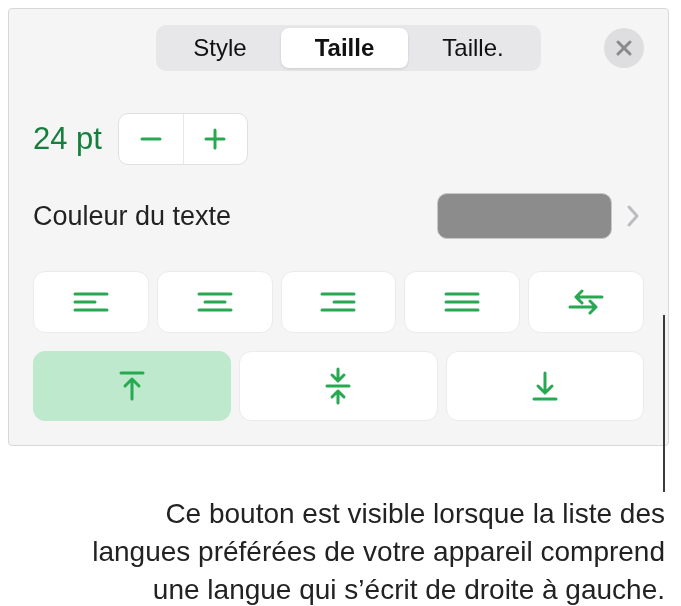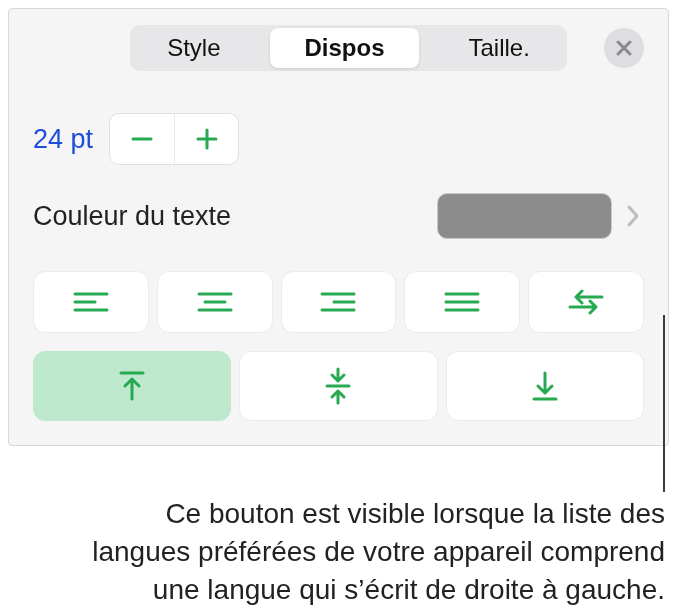--- a/index.html
+++ b/index.html
@@ -25,21 +25,20 @@
     margin-bottom: 28px;
   }
   .tabs {
     display: inline-flex;
     background: #e7e6e8;
     border-radius: 10px;
     padding: 3px;
     margin: 0 auto;
     position: relative;
     left: 10px;
-    gap: 16px;
   }
   .tab {
     font-size: 24px;
     color: #111;
     padding: 6px 34px;
     border-radius: 8px;
     cursor: pointer;
   }
   .tab.active {
     background: #fff;
@@ -64,22 +63,22 @@
   .label {
     font-size: 27px;
     color: #222;
   }
   .size-ctrl {
     display: flex;
     align-items: center;
     gap: 16px;
   }
   .size-val {
-    font-size: 27px;
-    color: #1d4ed8;
+    font-size: 31px;
+    color: #15803d;
   }
   .stepper {
     display: inline-flex;
     background: #fff;
     border: 1.5px solid #e0dfe1;
     border-radius: 10px;
     overflow: hidden;
   }
   .stepper .btn {
     width: 64px; height: 50px;
@@ -158,21 +157,21 @@
 </style>
 </head>
 <body>
 
 <div class="panel">
 
   <div class="tabs-row">
     <span style="width:40px"></span>
     <div class="tabs">
       <div class="tab">Style</div>
-      <div class="tab active">Dispos</div>
+      <div class="tab active">Taille</div>
       <div class="tab">Taille.</div>
     </div>
     <div class="close-btn">
       <svg width="18" height="18" viewBox="0 0 18 18">
         <path d="M3 3 L15 15 M15 3 L3 15" stroke="#8a898c" stroke-width="3" stroke-linecap="round"></path>
       </svg>
     </div>
   </div>
 
   <div class="row">

